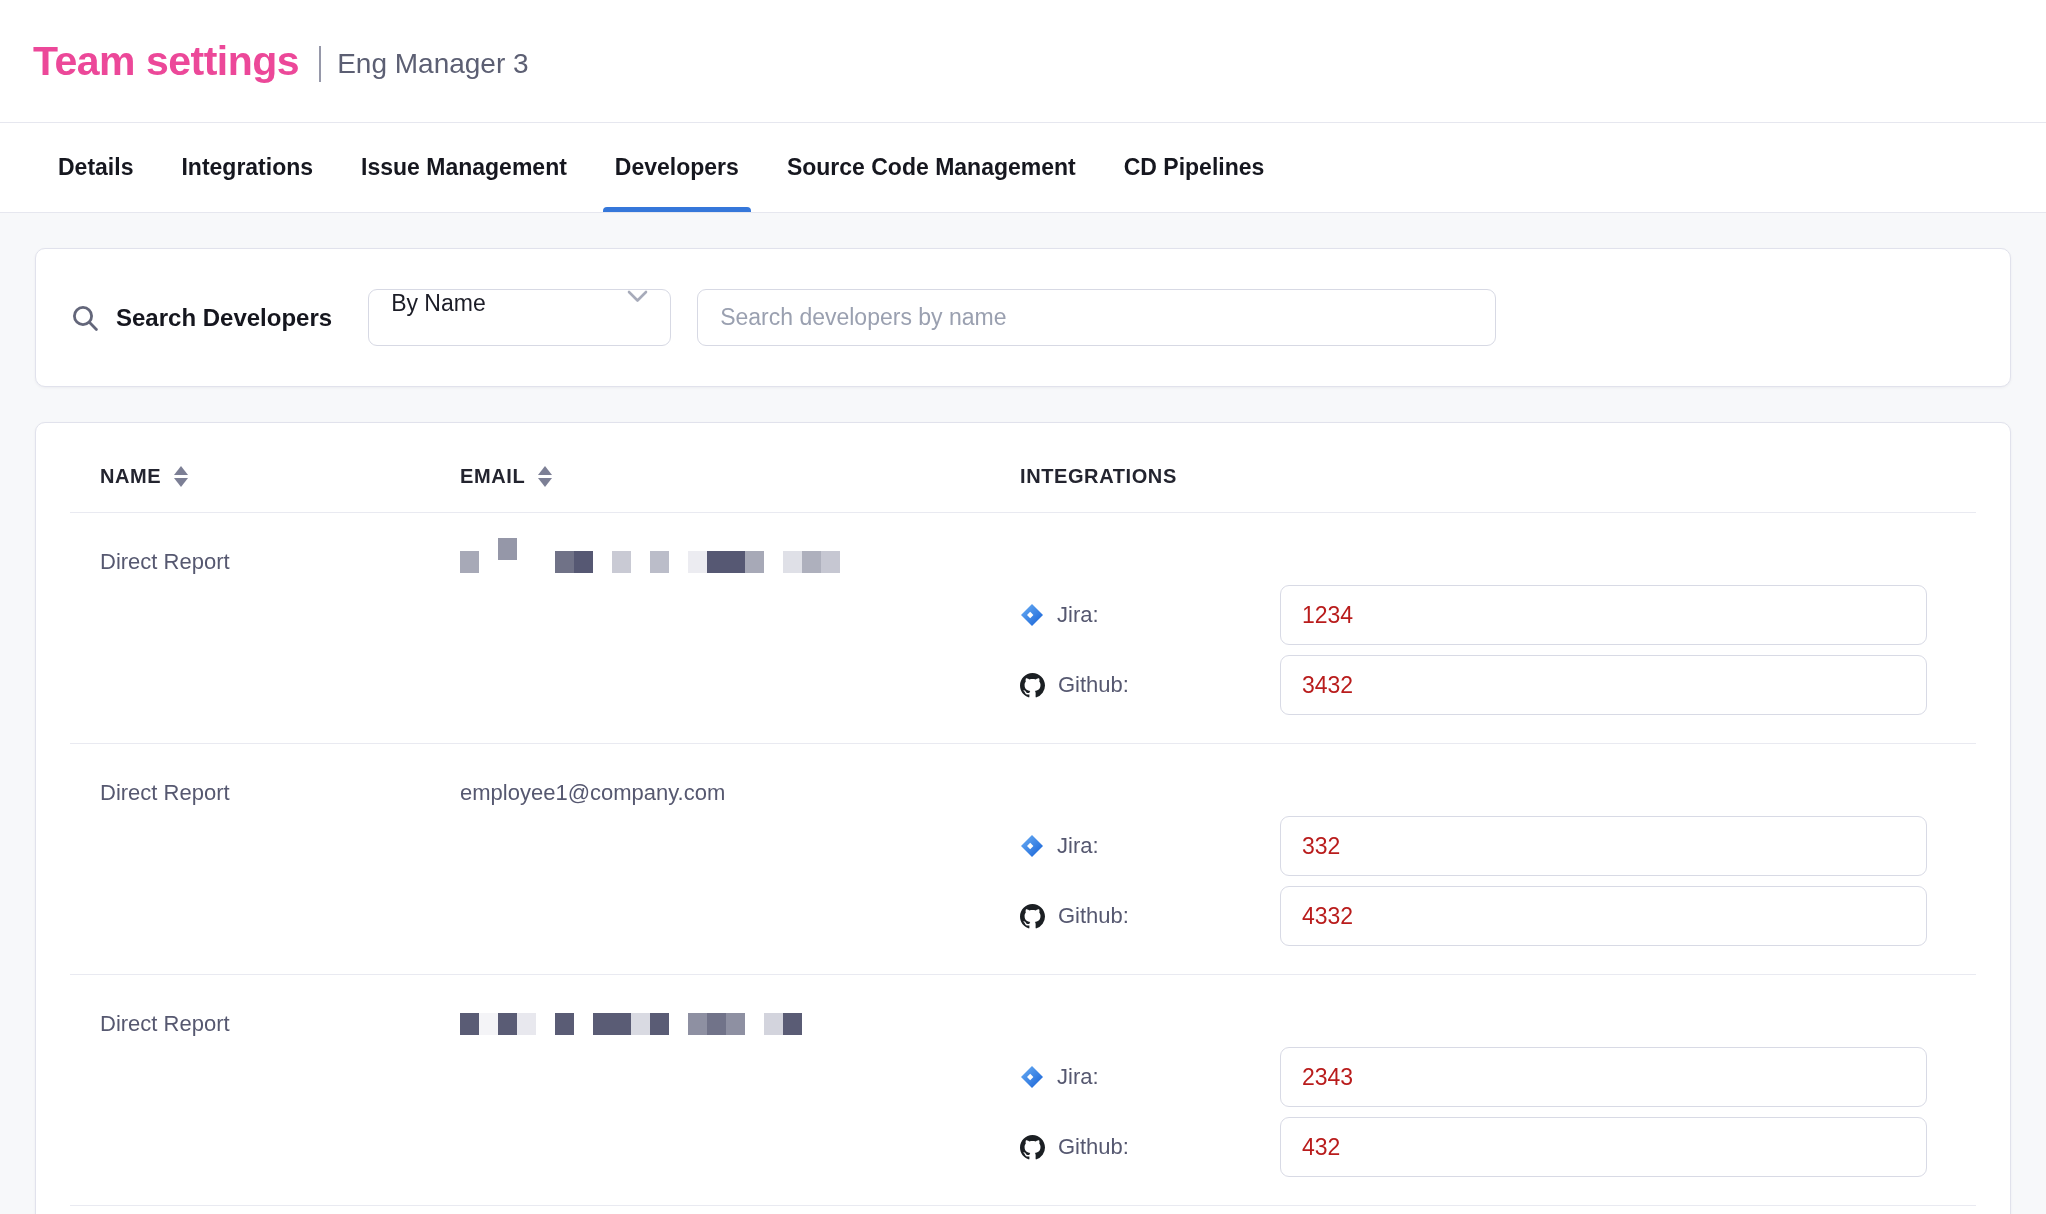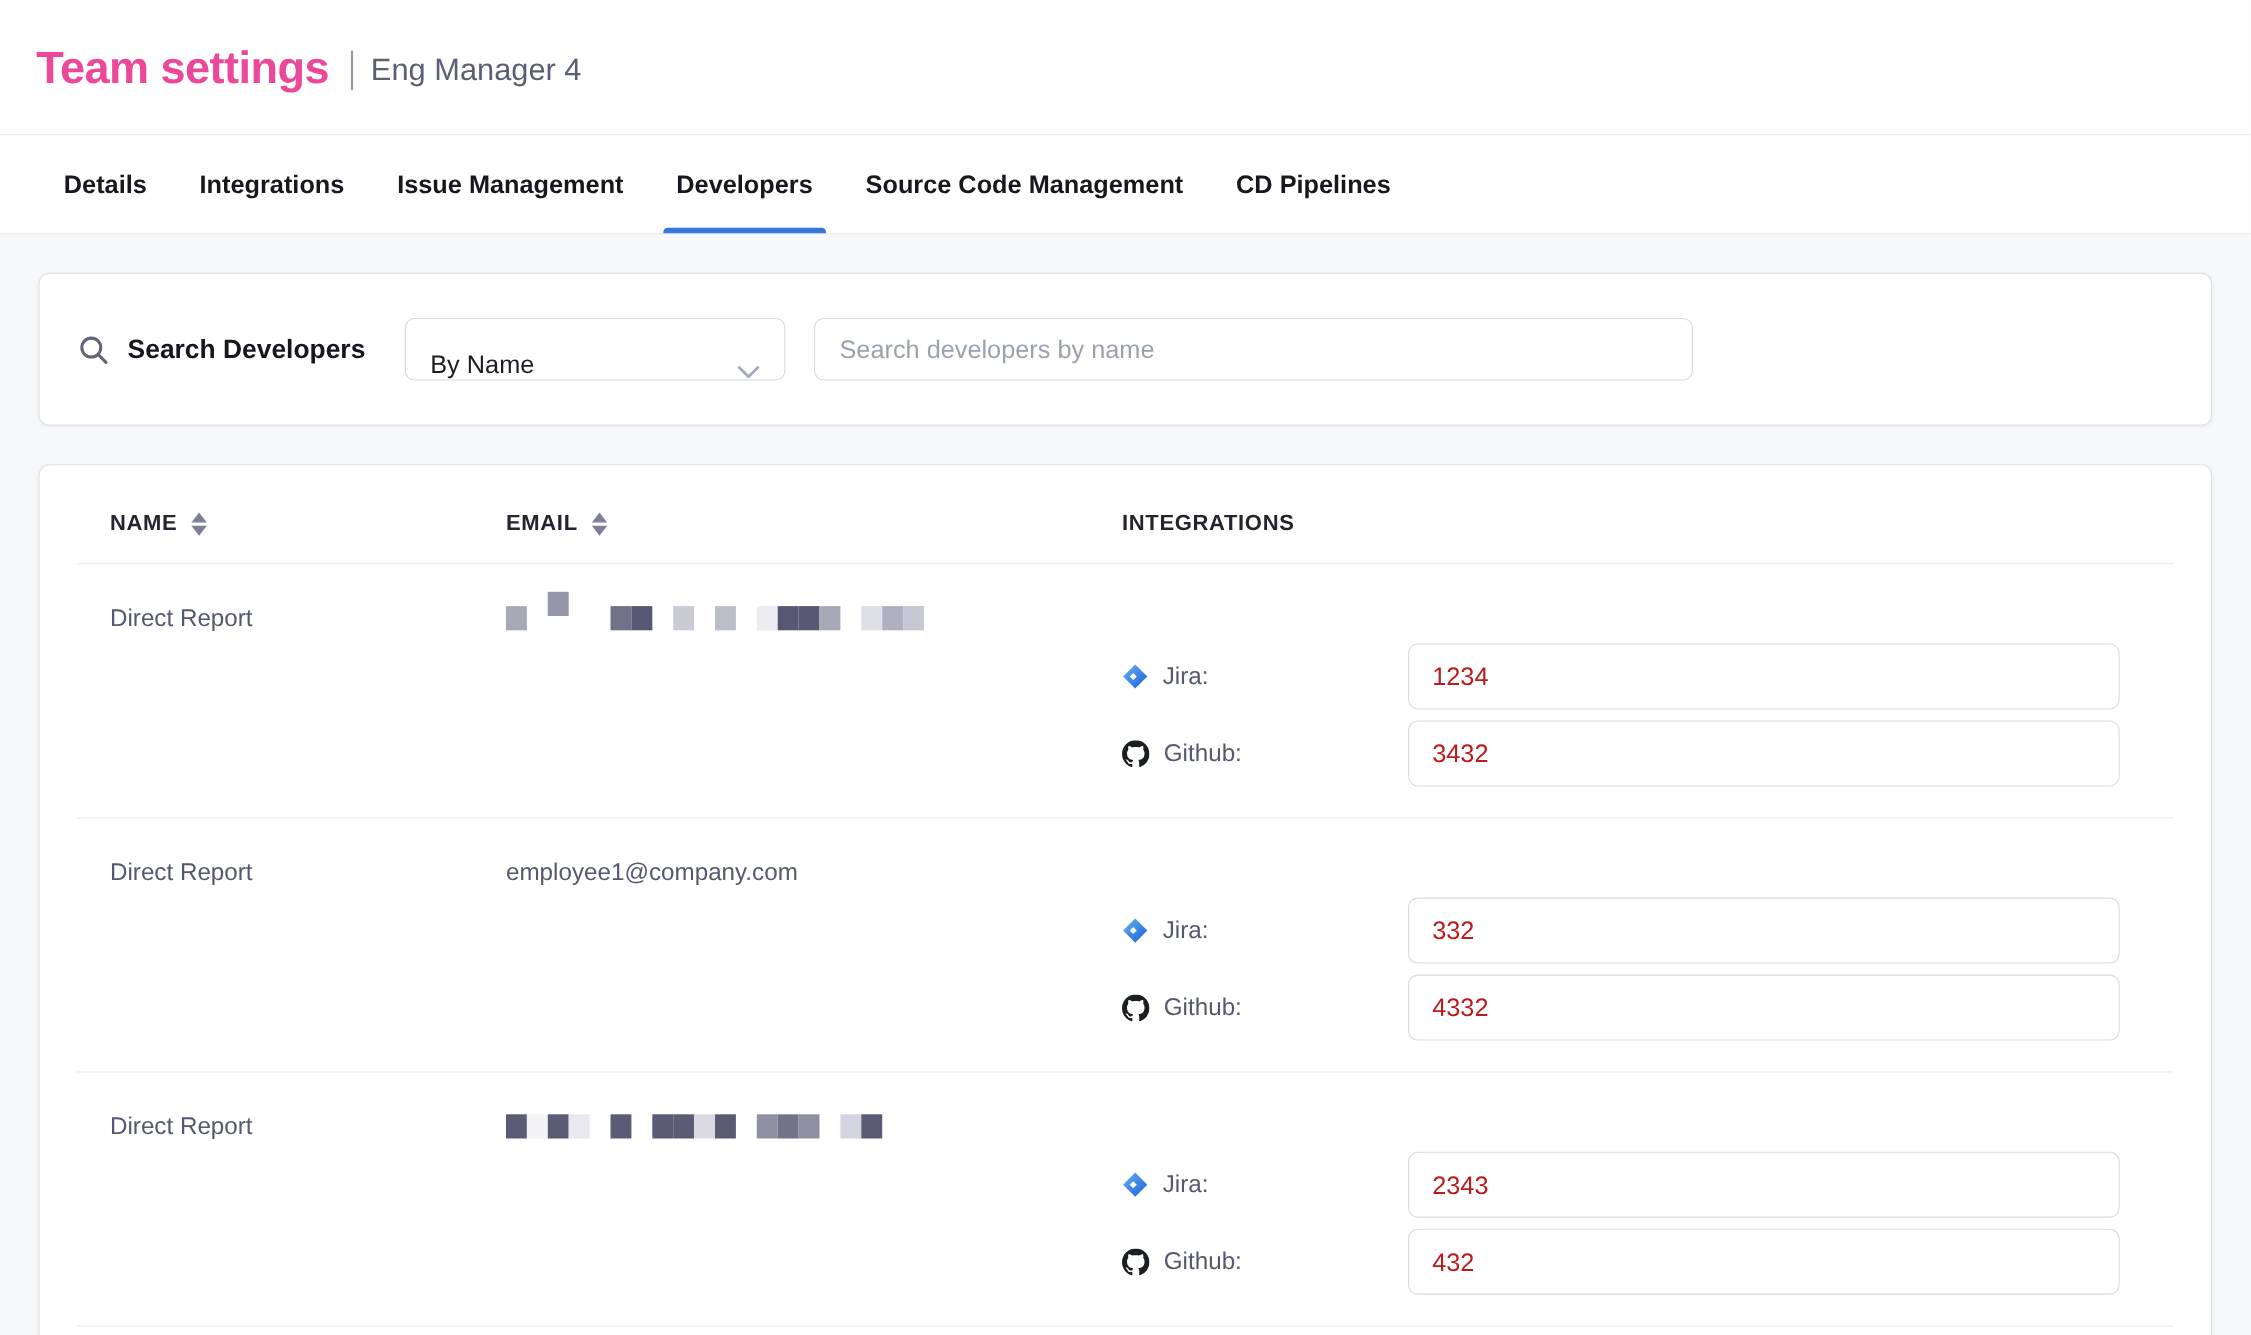--- a/index.html
+++ b/index.html
@@ -55,23 +55,23 @@
 
   
   .search-card {
     height:139px;
     display:flex; align-items:center;
     padding:0 34px;
   }
   .search-label { font-size:24px; font-weight:700; color:#15161e; margin-left:16px; }
   .filter-select {
     margin-left:36px;
-    width:346px; height:57px;
+    width:303px; height:57px;
     border:1px solid #d7d9e4; border-radius:9px;
-    display:flex; align-items:flex-end; justify-content:space-between;
+    display:flex; align-items:flex-start; justify-content:space-between;
     padding:0 22px 0 22px;
     font-size:23px; color:#1b1c26;
     background:#fff; cursor:pointer;
   }
   .search-input {
     margin-left:26px;
     width:799px; height:57px;
     border:1px solid #d7d9e4; border-radius:9px;
     padding:0 22px;
     font-size:23px; color:#16161e;
@@ -118,21 +118,21 @@
   }
 
   .icon { display:inline-flex; align-items:center; justify-content:center; }
 </style>
 </head>
 <body>
 
 <div class="app-header">
   <div class="page-title">Team settings</div>
   <div class="title-divider"></div>
-  <div class="page-subtitle">Eng Manager 4</div>
+  <div class="page-subtitle">Eng Manager 3</div>
 </div>
 
 <div class="tab-bar">
   <div class="tab">
       <span>Details</span>
     </div>
   <div class="tab">
       <span>Integrations</span>
     </div>
   <div class="tab">

